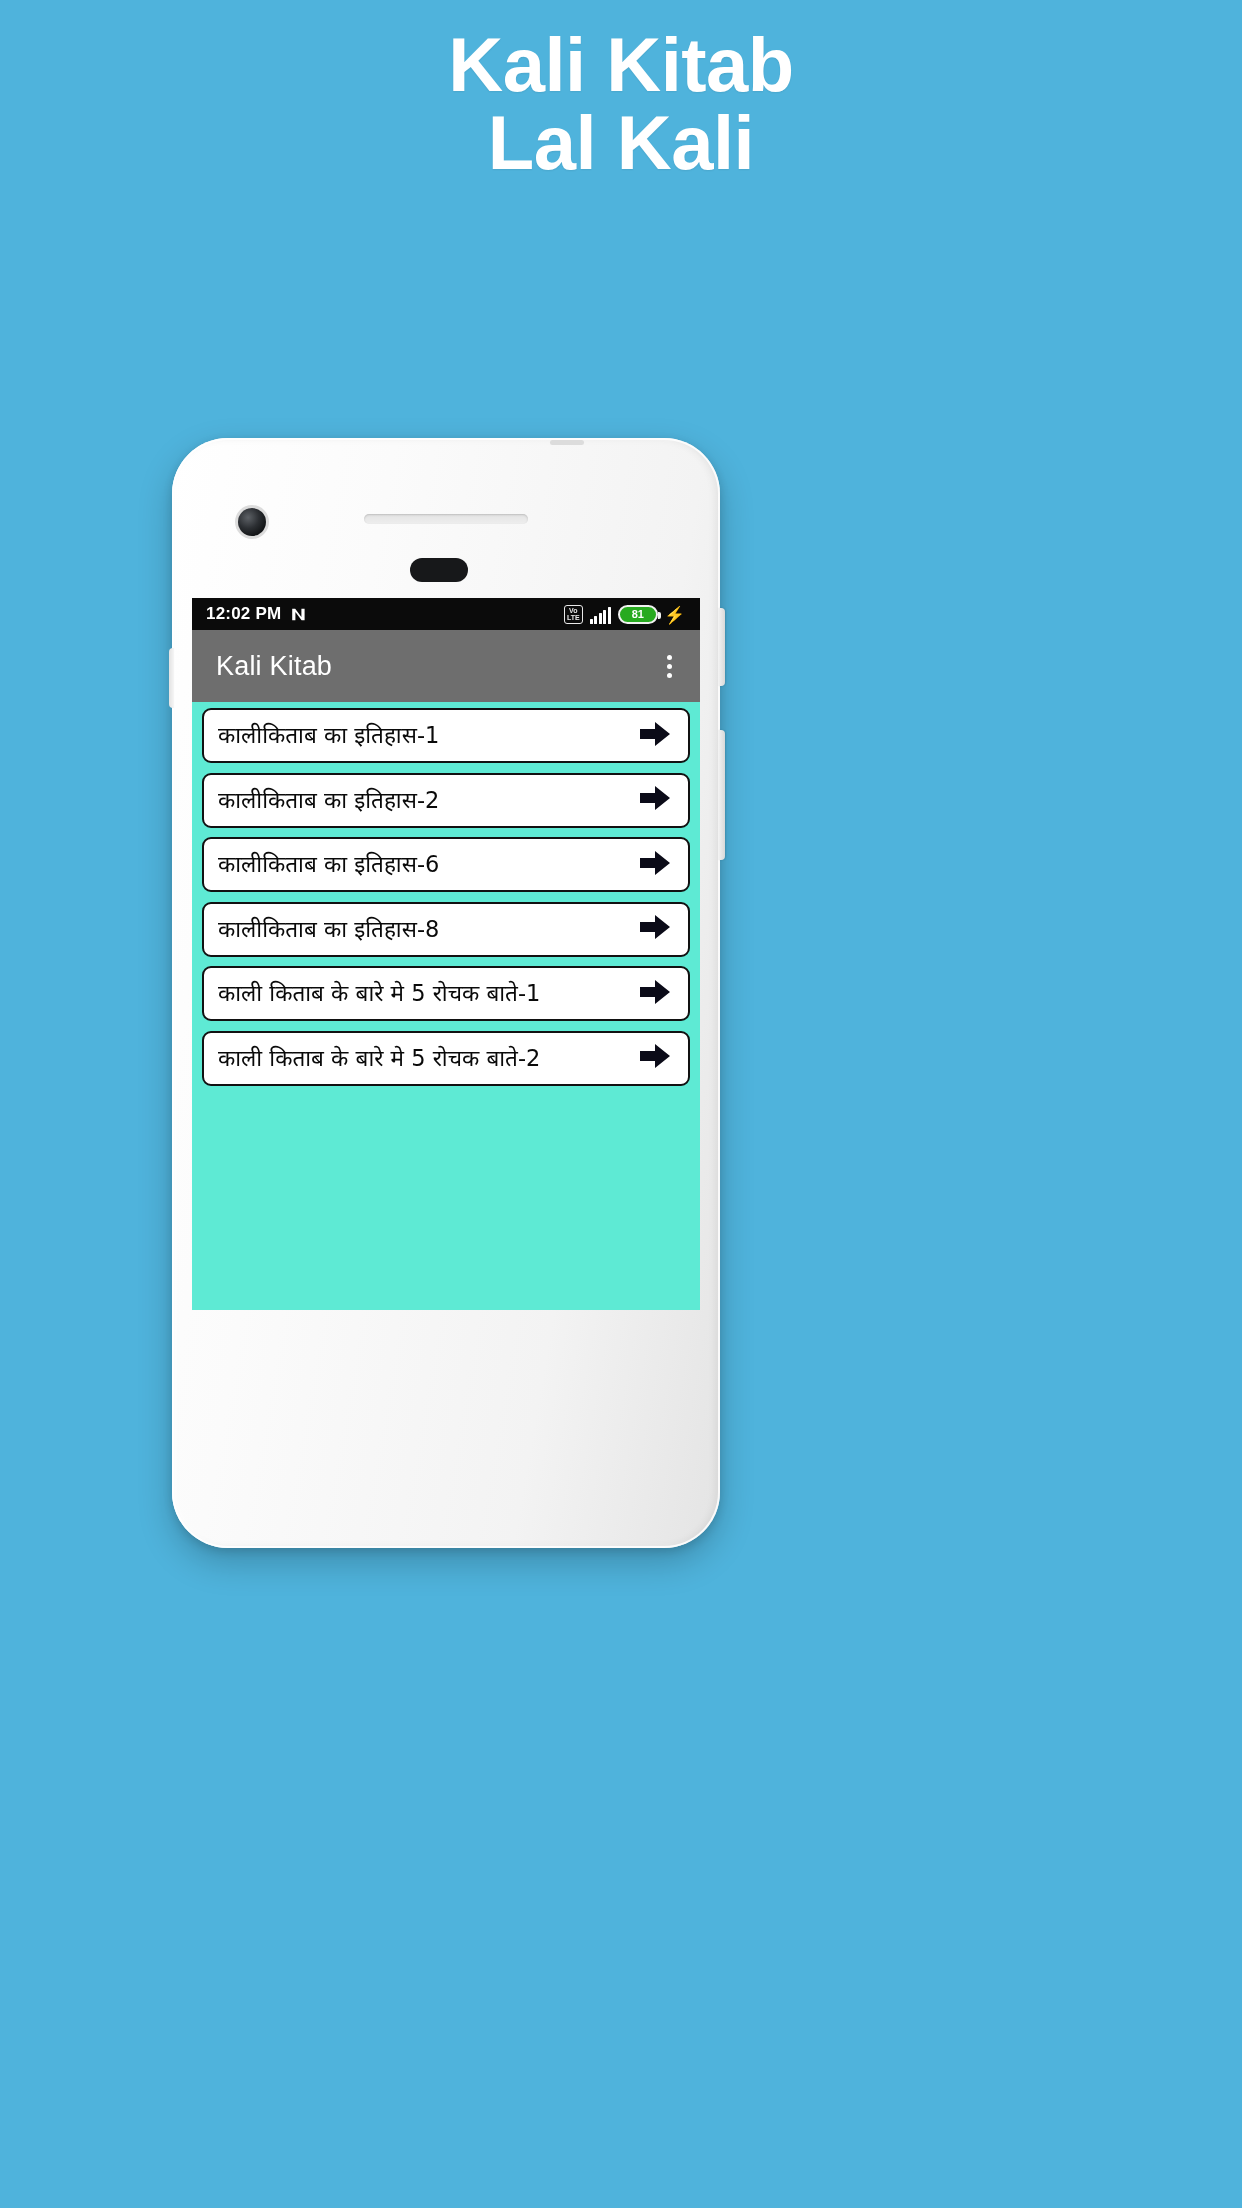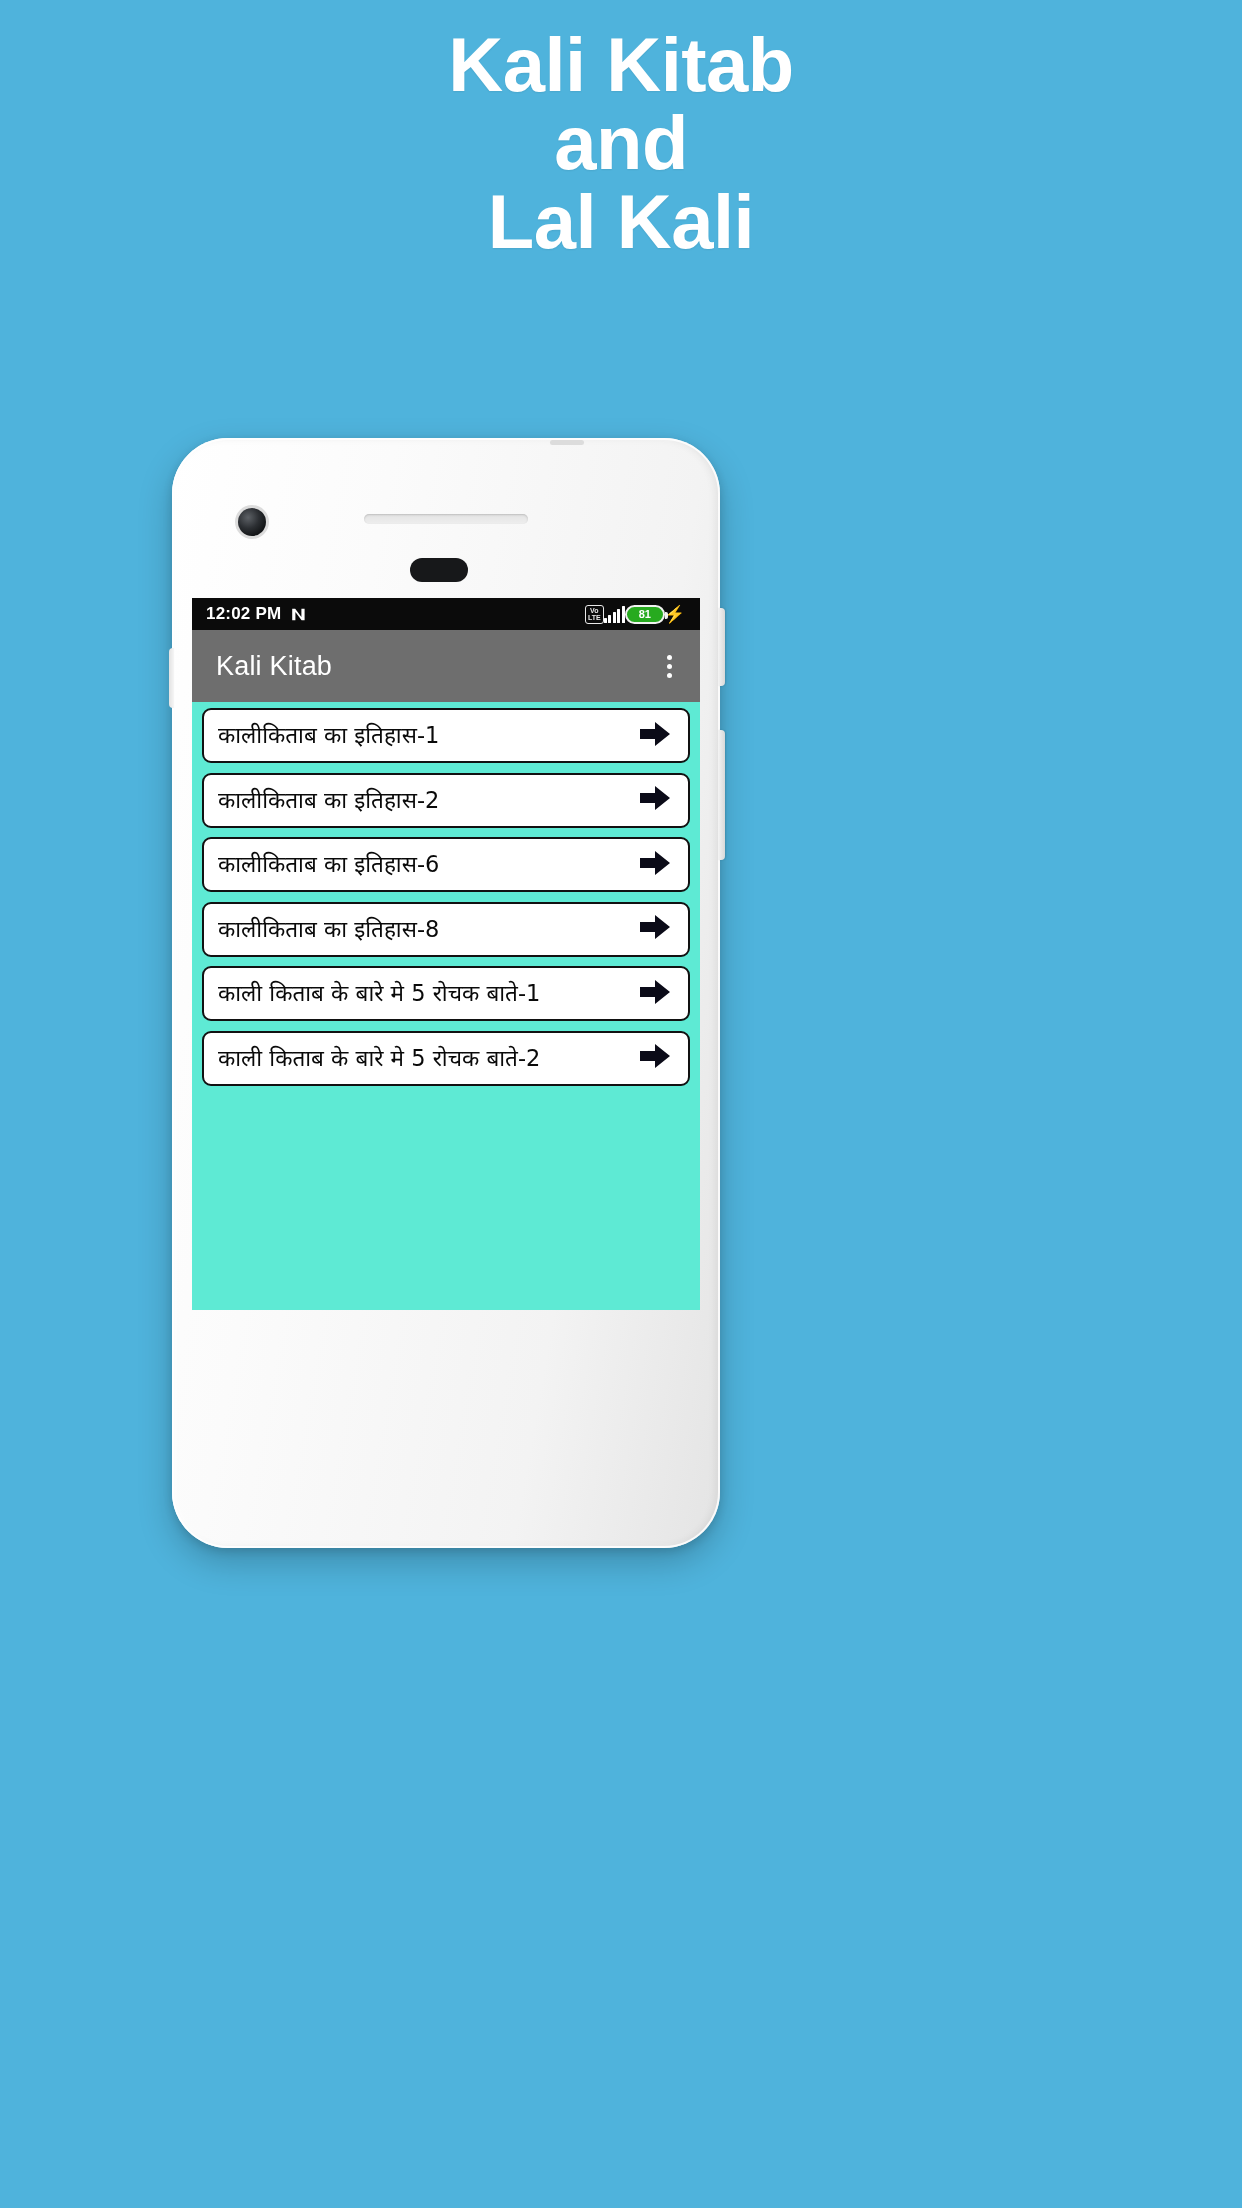--- a/index.html
+++ b/index.html
@@ -158,21 +158,22 @@
     gap: 9px;
   }
   .sb-time {
     color: #ffffff;
     font-size: 17px;
     font-weight: bold;
     letter-spacing: 0.2px;
   }
   .sb-right {
     display: flex;
-    align-items: center;
+    align-items: flex-end;
+    gap: 7px;
   }
   .volte-icon {
     width: 19px;
     height: 19px;
     border: 1.6px solid #e9e9e9;
     border-radius: 3px;
     color: #e9e9e9;
     font-size: 7px;
     font-weight: bold;
     line-height: 7.4px;
@@ -291,21 +292,20 @@
     white-space: nowrap;
     line-height: 1;
   }
   .arrow-icon { flex: 0 0 auto; }
 </style>
 </head>
 <body>
 
 <div class="headline">
   <div>Kali Kitab</div>
-  <div>and</div>
   <div>Lal Kali</div>
 </div>
 
 <div class="phone">
   <div class="phone-body"></div>
   <div class="phone-edge"></div>
 
   <div class="top-notch-line"></div>
   <div class="btn-power"></div>
   <div class="btn-volume"></div>

